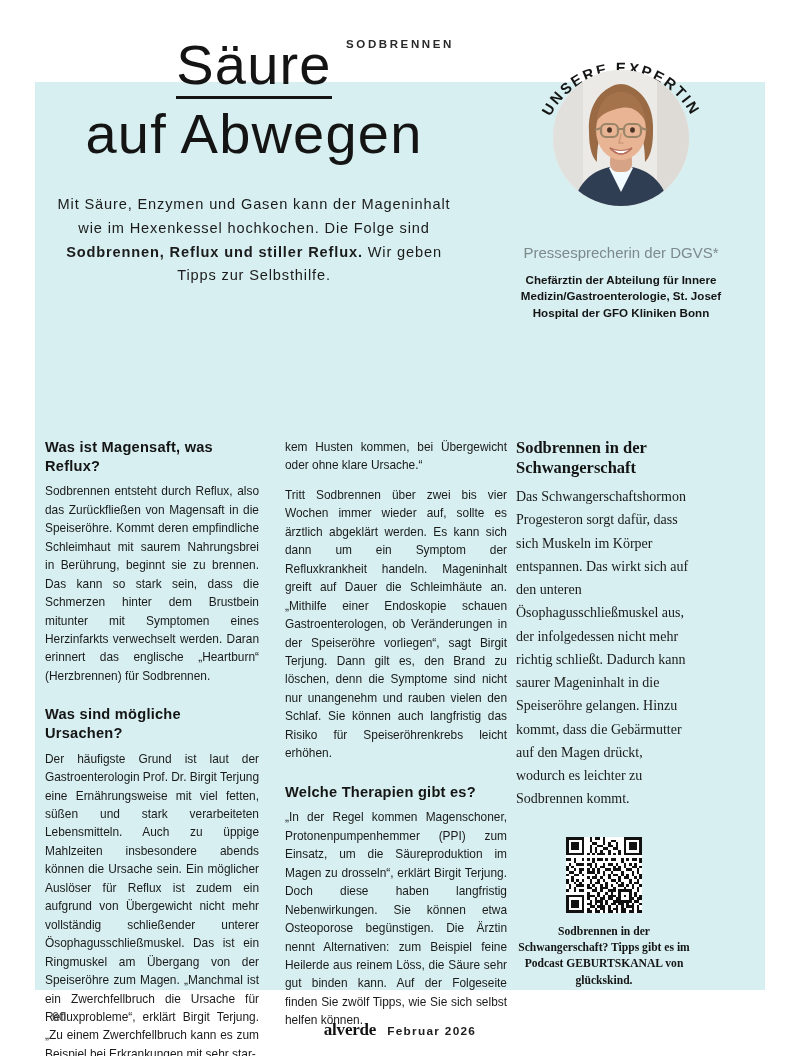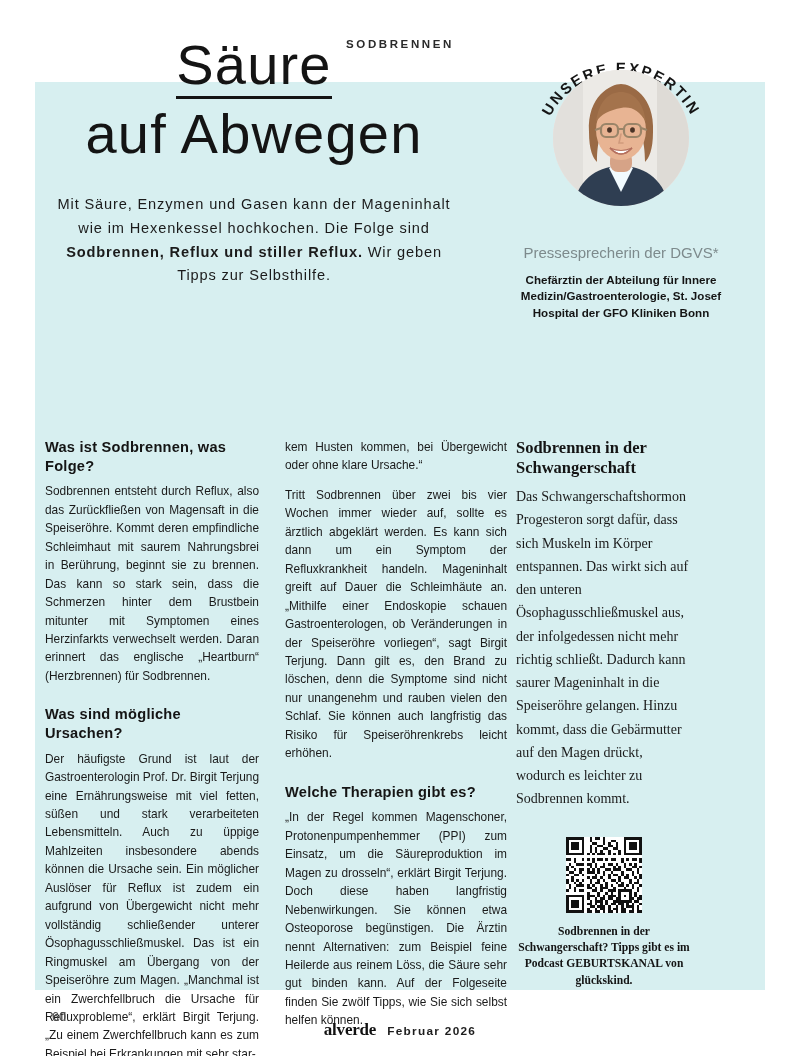--- a/index.html
+++ b/index.html
@@ -195,21 +195,21 @@
         <path d="M 57 78 Q 68 90 79 78 Q 68 83 57 78 Z" fill="#ffffff" stroke="#b5705e" stroke-width="1.2"></path>
         <path d="M 57 78 Q 68 90 79 78" stroke="#b5705e" stroke-width="1.4" fill="none"></path>
       </svg>
     </div>
   </div>
   <div class="exp-role">Pressesprecherin der DGVS*</div>
   <div class="exp-aff">Chefärztin der Abteilung für Innere Medizin/Gastroenterologie, St. Josef Hospital der GFO Kliniken Bonn</div>
 </div>
 
 <div class="col col-1">
-  <h2>Was ist Sodbrennen, was Folge?</h2>
+  <h2>Was ist Magensaft, was Reflux?</h2>
   <p>Sodbrennen entsteht durch Reflux, also das Zurückfließen von Magensaft in die Speiseröhre. Kommt deren empfindliche Schleimhaut mit saurem Nahrungsbrei in Berührung, beginnt sie zu brennen. Das kann so stark sein, dass die Schmerzen hinter dem Brustbein mitunter mit Symptomen eines Herzinfarkts verwechselt werden. Daran erinnert das englische „Heartburn“ (Herzbrennen) für Sodbrennen.</p>
   <h2 class="later">Was sind mögliche Ursachen?</h2>
   <p>Der häufigste Grund ist laut der Gastroenterologin Prof. Dr. Birgit Terjung eine Ernährungsweise mit viel fetten, süßen und stark verarbeiteten Lebensmitteln. Auch zu üppige Mahlzeiten insbesondere abends können die Ursache sein. Ein möglicher Auslöser für Reflux ist zudem ein aufgrund von Übergewicht nicht mehr vollständig schließender unterer Ösophagusschließmuskel. Das ist ein Ringmuskel am Übergang von der Speiseröhre zum Magen. „Manchmal ist ein Zwerchfellbruch die Ursache für Refluxprobleme“, erklärt Birgit Terjung. „Zu einem Zwerchfellbruch kann es zum Beispiel bei Erkrankungen mit sehr star-</p>
 </div>
 
 <div class="col col-2">
   <p>kem Husten kommen, bei Übergewicht oder ohne klare Ursache.“</p>
   <p>Tritt Sodbrennen über zwei bis vier Wochen immer wieder auf, sollte es ärztlich abgeklärt werden. Es kann sich dann um ein Symptom der Refluxkrankheit handeln. Mageninhalt greift auf Dauer die Schleimhäute an. „Mithilfe einer Endoskopie schauen Gastroenterologen, ob Veränderungen in der Speiseröhre vorliegen“, sagt Birgit Terjung. Dann gilt es, den Brand zu löschen, denn die Symptome sind nicht nur unangenehm und rauben vielen den Schlaf. Sie können auch langfristig das Risiko für Speiseröhrenkrebs leicht erhöhen.</p>
   <h2 class="later">Welche Therapien gibt es?</h2>
   <p>„In der Regel kommen Magenschoner, Protonenpumpenhemmer (PPI) zum Einsatz, um die Säureproduktion im Magen zu drosseln“, erklärt Birgit Terjung. Doch diese haben langfristig Nebenwirkungen. Sie können etwa Osteoporose begünstigen. Die Ärztin nennt Alternativen: zum Beispiel feine Heilerde aus reinem Löss, die Säure sehr gut binden kann. Auf der Folgeseite finden Sie zwölf Tipps, wie Sie sich selbst helfen können.</p>

